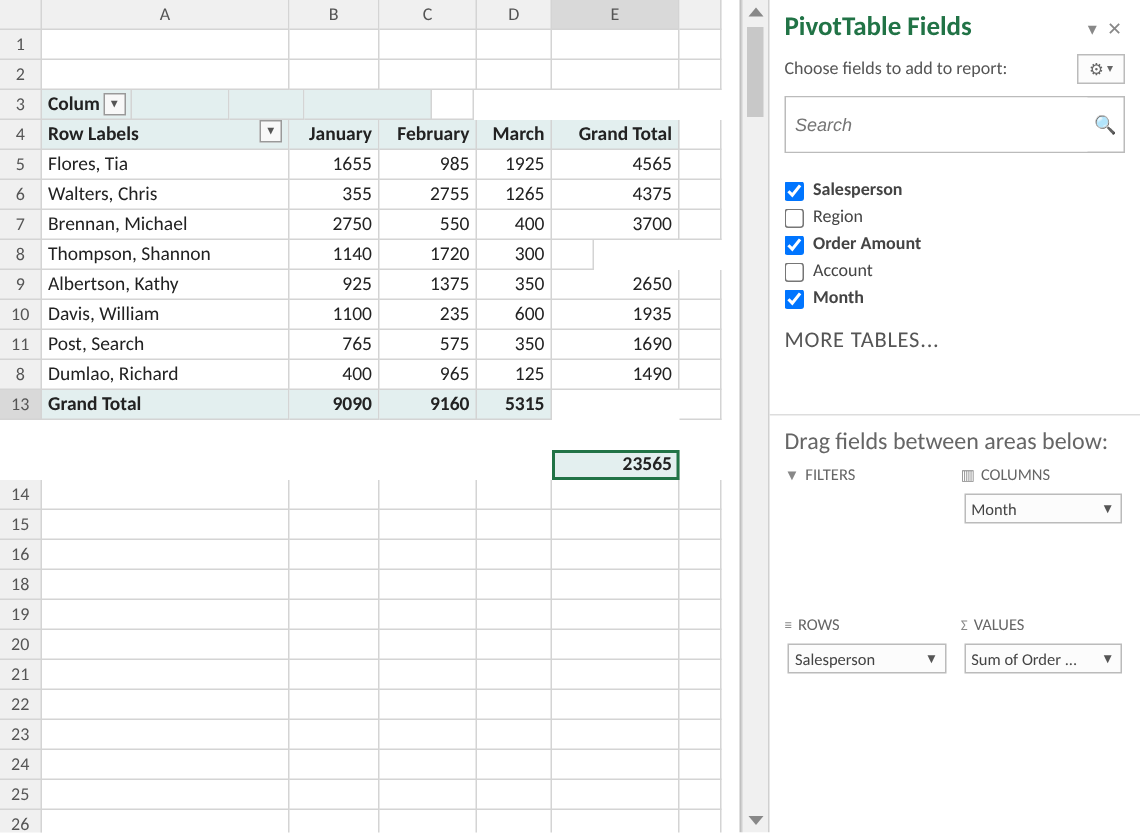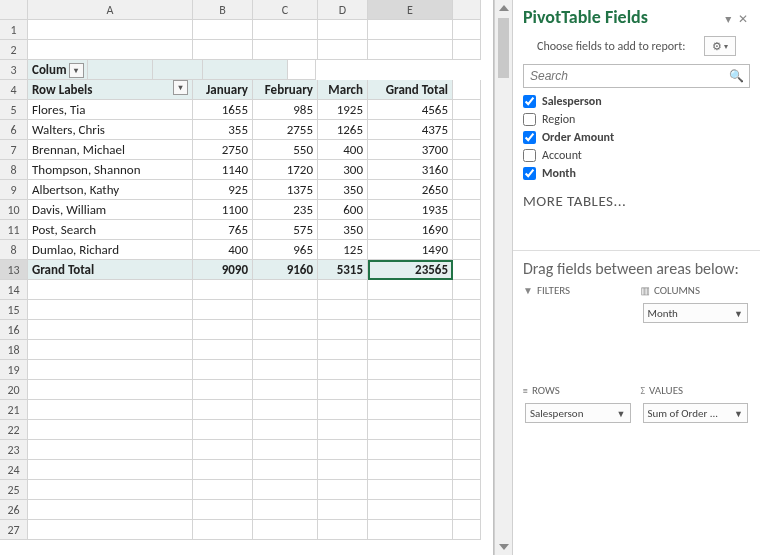--- a/index.html
+++ b/index.html
@@ -48,20 +48,21 @@
 .col-E { width: 85px; }
 .col-rest { width: 28px; }
 .num { text-align: right; }
 .pivot-row { background: #e3efef; }
 .bold { font-weight: bold; }
 .cell.selected {
   outline: 2px solid #217346;
   outline-offset: -2px;
   position: relative;
   z-index: 2;
+  margin-top: 40px;
 }
 .dropdown-btn {
   display: inline-block;
   width: 15px;
   height: 15px;
   border: 1px solid #999;
   background: #f8f8f8;
   font-size: 8px;
   line-height: 13px;
   text-align: center;
@@ -104,34 +105,34 @@
   display: flex;
   align-items: baseline;
   justify-content: space-between;
 }
 .pane-title {
   color: #217346;
   font-size: 18px;
   font-weight: 600;
 }
 .pane-controls { color: #888; font-size: 12px; letter-spacing: 2px; }
-.pane-sub { margin: 8px 14px; color: #555; display:flex; justify-content:space-between; align-items:center;}
+.pane-sub { margin: 8px 0; color: #555; display:flex; justify-content:space-between; align-items:center;}
 .gear-btn {
   width: 32px; height: 20px;
   border: 1px solid #bbb;
   background: #fcfcfc;
   font-size: 11px;
   display:flex; align-items:center; justify-content:center;
   gap:2px; color:#666;
 }
 .search-box {
   display: flex;
   border: 1px solid #bbb;
-  height: 24px;
-  margin-bottom: 4px;
+  height: 38px;
+  margin-bottom: 16px;
 }
 .search-box input {
   flex: 1;
   border: none;
   padding: 0 6px;
   font-size: 12px;
   font-style: italic;
   color: #888;
   outline: none;
 }
@@ -275,21 +276,20 @@
         <div class="cell col-D num">400</div>
         <div class="cell col-E num">3700</div>
         <div class="cell col-rest"></div>
       </div>
       <div class="row">
         <div class="row-header">8</div>
         <div class="cell col-A">Thompson, Shannon</div>
         <div class="cell col-B num">1140</div>
         <div class="cell col-C num">1720</div>
         <div class="cell col-D num">300</div>
-        <div class="cell col-E num">3160</div>
         <div class="cell col-rest"></div>
       </div>
       <div class="row">
         <div class="row-header">9</div>
         <div class="cell col-A">Albertson, Kathy</div>
         <div class="cell col-B num">925</div>
         <div class="cell col-C num">1375</div>
         <div class="cell col-D num">350</div>
         <div class="cell col-E num">2650</div>
         <div class="cell col-rest"></div>

